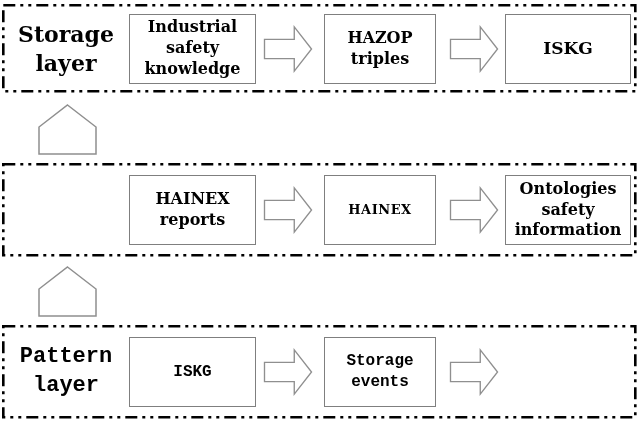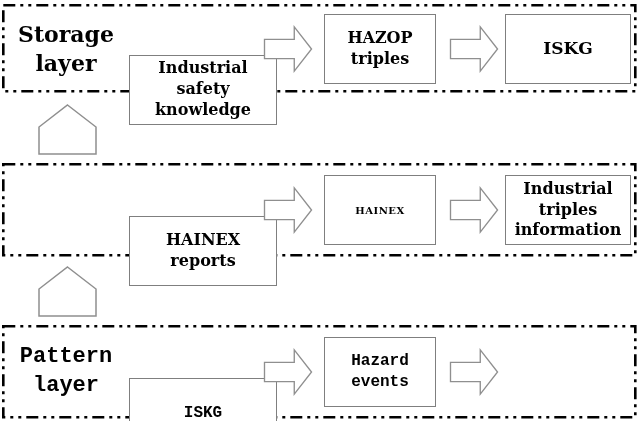--- a/index.html
+++ b/index.html
@@ -37,24 +37,24 @@
 
   
   .node{
     position:absolute;top:50%;transform:translateY(-50%);
     height:70px;background:var(--background);
     border:1.4px solid var(--box-border);
     display:flex;align-items:center;justify-content:center;text-align:center;
     font-size:16px;font-weight:bold;line-height:1.3;color:var(--text);
     padding:2px 10px;
   }
-  .box-a{left:127px;width:148px;margin-top:41px;}
+  .box-a{left:127px;width:127px;}
   .box-b{left:322px;width:112px;}
   .box-c{left:503px;width:126px;}
-  .text-sm{font-size:10px;letter-spacing:.5px;}
+  .text-sm{font-size:13px;letter-spacing:.5px;}
   .text-lg{font-size:17px;}
 
   
   .flow-arrow{position:absolute;top:50%;transform:translateY(-50%);width:51px;height:48px;}
   .flow-1{left:261px;}
   .flow-2{left:447px;}
   .flow-arrow polygon{fill:var(--background);stroke:var(--arrow-outline);stroke-width:1.4;stroke-linejoin:miter;}
 
   
   .up-arrow{position:absolute;left:38px;width:59px;height:51px;}
@@ -92,35 +92,35 @@
       <rect x="1.3" y="1.3" width="632" height="91"></rect>
     </svg>
     <div class="node box-a">HAINEX reports</div>
     <svg class="flow-arrow flow-1" viewBox="0 0 52 50">
       <polygon points="1,15 32,15 32,2 50,25 32,48 32,35 1,35"></polygon>
     </svg>
     <div class="node box-b text-sm">HAINEX</div>
     <svg class="flow-arrow flow-2" viewBox="0 0 52 50">
       <polygon points="1,15 32,15 32,2 50,25 32,48 32,35 1,35"></polygon>
     </svg>
-    <div class="node box-c">Industrial triples information</div>
+    <div class="node box-c">Ontologies safety information</div>
   </div>
 
   <svg class="up-arrow up-2" viewBox="0 0 59 51">
     <polygon points="29.5,1 58,23 58,50 1,50 1,23"></polygon>
   </svg>
 
   <div class="band band-pattern">
     <svg class="band-border" preserveAspectRatio="none">
       <rect x="1.3" y="1.3" width="632" height="91"></rect>
     </svg>
     <div class="layer-label">Pattern layer</div>
     <div class="node box-a">ISKG</div>
     <svg class="flow-arrow flow-1" viewBox="0 0 52 50">
       <polygon points="1,15 32,15 32,2 50,25 32,48 32,35 1,35"></polygon>
     </svg>
-    <div class="node box-b">Hazard events</div>
+    <div class="node box-b">Storage events</div>
     <svg class="flow-arrow flow-2" viewBox="0 0 52 50">
       <polygon points="1,15 32,15 32,2 50,25 32,48 32,35 1,35"></polygon>
     </svg>
   </div>
 
 </div>
 
 </body></html>

